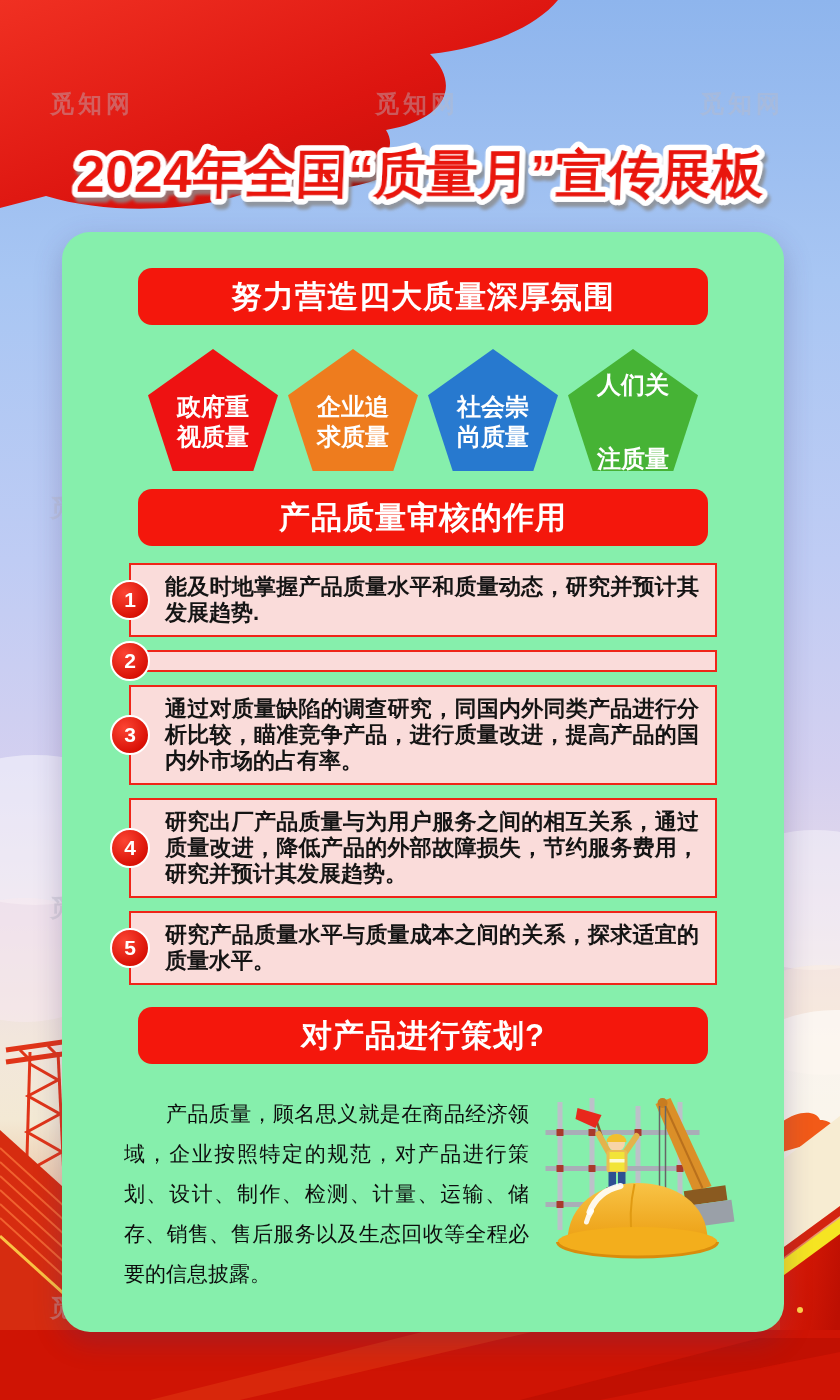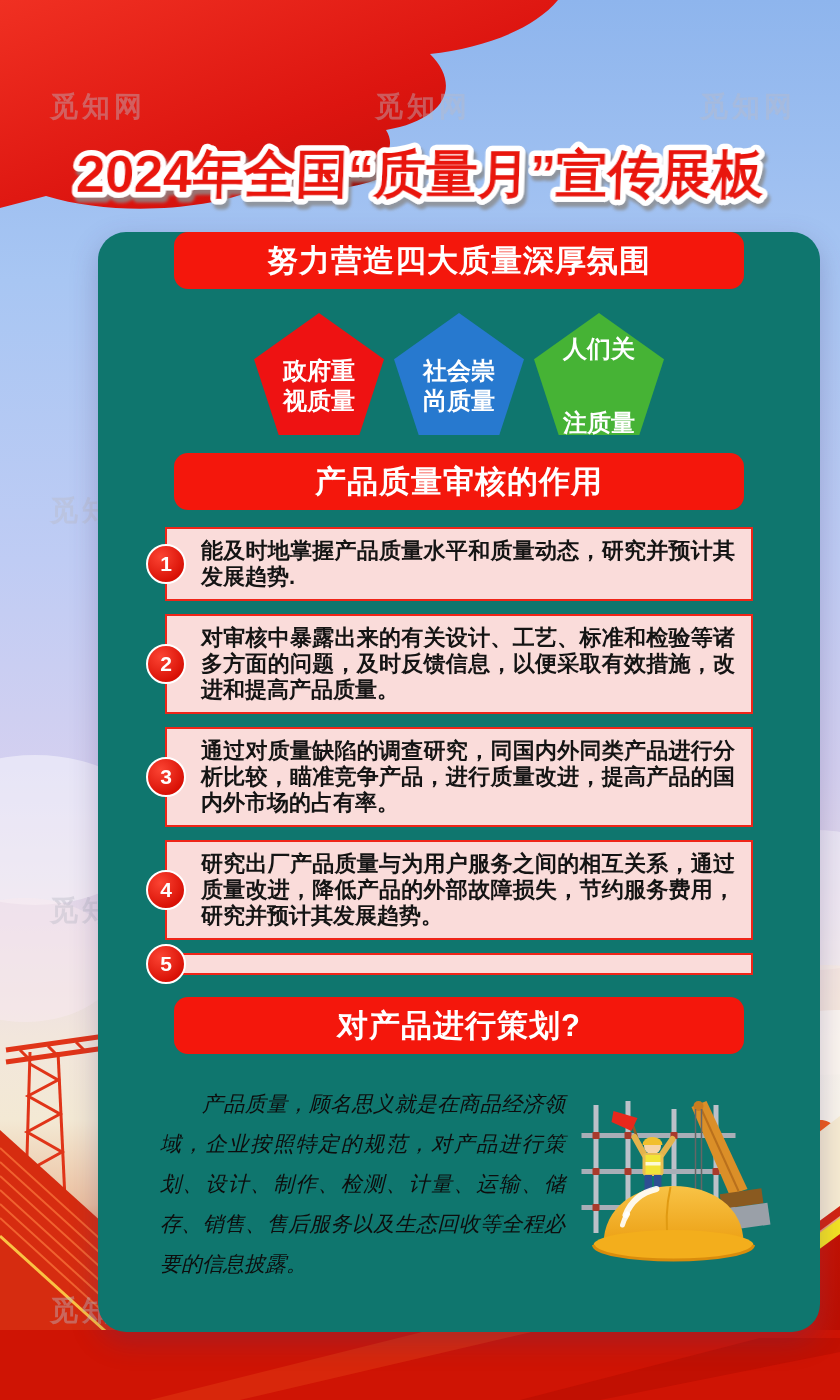--- a/index.html
+++ b/index.html
@@ -1,28 +1,28 @@
 <!DOCTYPE html>
 <html><head>
 <meta charset="utf-8">
 <style>
   html,body{margin:0;padding:0;}
   body{font-family:"Liberation Sans", sans-serif; background:#777;}
   .poster{position:relative;width:840px;height:1400px;overflow:hidden;background:#9cbcee;}
   svg.bg{position:absolute;left:0;top:0;display:block;}
   
-  .wm{position:absolute;font-size:28px;font-weight:bold;color:rgba(185,185,198,0.42);
+  .wm{position:absolute;font-size:24px;font-weight:bold;color:rgba(185,185,198,0.42);
       letter-spacing:4px;pointer-events:none;white-space:nowrap;}
   
   .title-svg{position:absolute;left:0;top:126px;transform:skewX(-2deg);}
   .title-svg text{font-family:"Liberation Sans", sans-serif;font-weight:900;}
   
-  .card{position:absolute;left:62px;top:232px;width:722px;height:1100px;background:#0f766e;
+  .card{position:absolute;left:62px;top:232px;width:722px;height:1100px;background:#86efac;
         border-radius:28px;box-shadow:0 10px 28px rgba(70,50,110,0.28);box-sizing:border-box;
-        margin-left:36px;}
+        padding-top:36px;}
   .banner{width:570px;height:57px;margin:0 auto;background:#f4170c;border-radius:14px;
           color:#ffffff;font-size:31px;font-weight:bold;letter-spacing:1px;
           display:flex;align-items:center;justify-content:center;}
   .banner.b2{margin-top:18px;}
   .banner.b3{margin-top:22px;}
   
   .pent-row{margin-top:24px;display:flex;justify-content:center;gap:10px;}
   .pent{width:130px;height:122px;clip-path:polygon(50% 0%,100% 38%,81% 100%,19% 100%,0% 38%);
         display:flex;flex-direction:column;align-items:center;justify-content:center;
         padding-top:24px;box-sizing:border-box;}
@@ -31,21 +31,21 @@
   .items{width:588px;margin:0 auto;}
   .item{position:relative;margin-top:13px;background:#fadcda;border:2px solid #ef2518;
         box-sizing:border-box;padding:9px 16px 9px 34px;}
   .item:first-child{margin-top:17px;}
   .item-text{font-size:22px;line-height:26px;color:#141414;font-weight:600;text-align:justify;}
   .item-num{position:absolute;left:-21px;top:50%;transform:translateY(-50%);
             width:36px;height:36px;border-radius:50%;border:2px solid #ffffff;
             background:radial-gradient(circle at 35% 30%, #fb4433, #d80f04 75%);
             color:#fff;font-size:21px;font-weight:bold;display:flex;align-items:center;justify-content:center;}
   
-  .bottom-row{margin-top:26px;display:flex;padding:0 44px 0 62px;align-items:center;font-style:italic;}
+  .bottom-row{margin-top:26px;display:flex;padding:0 44px 0 62px;align-items:flex-start;}
   .paragraph{flex:1;margin:0;font-size:21px;line-height:40px;color:#0d0d0d;font-weight:500;
              text-align:justify;text-indent:2em;padding-top:4px;}
   .illus{width:205px;height:178px;flex:0 0 auto;margin-left:6px;}
 </style>
 </head>
 <body>
 
 <div class="poster">
 
   <svg class="bg" width="840" height="1400" viewBox="0 0 840 1400">
@@ -156,51 +156,55 @@
 
   <div class="card">
 
     <div class="banner">努力营造四大质量深厚氛围</div>
 
     <div class="pent-row">
       <div class="pent" style="background-color: rgb(238, 18, 18);">
         <span>政府重</span>
         <span>视质量</span>
       </div>
+      <div class="pent" style="background-color: rgb(238, 124, 30);">
+        <span>企业追</span>
+        <span>求质量</span>
+      </div>
       <div class="pent" style="background-color: rgb(39, 121, 207);">
         <span>社会崇</span>
         <span>尚质量</span>
       </div>
       <div class="pent" style="background-color: rgb(70, 179, 53); gap: 44px;">
         <span>人们关</span>
         <span>注质量</span>
       </div>
     </div>
 
     <div class="banner b2">产品质量审核的作用</div>
 
     <div class="items">
       <div class="item">
         <div class="item-num">1</div>
         <div class="item-text">能及时地掌握产品质量水平和质量动态，研究并预计其发展趋势.</div>
       </div>
       <div class="item">
         <div class="item-num">2</div>
-        <div class="item-text">对审核中暴露出来的有关设计、工艺、标准和检验等诸多方面的问题，及时反馈信息，以便采取有效措施，改进和提高产品质量。</div>
       </div>
       <div class="item">
         <div class="item-num">3</div>
         <div class="item-text">通过对质量缺陷的调查研究，同国内外同类产品进行分析比较，瞄准竞争产品，进行质量改进，提高产品的国内外市场的占有率。</div>
       </div>
       <div class="item">
         <div class="item-num">4</div>
         <div class="item-text">研究出厂产品质量与为用户服务之间的相互关系，通过质量改进，降低产品的外部故障损失，节约服务费用，研究并预计其发展趋势。</div>
       </div>
       <div class="item">
         <div class="item-num">5</div>
+        <div class="item-text">研究产品质量水平与质量成本之间的关系，探求适宜的质量水平。</div>
       </div>
     </div>
 
     <div class="banner b3">对产品进行策划?</div>
 
     <div class="bottom-row">
       <p class="paragraph">产品质量，顾名思义就是在商品经济领域，企业按照特定的规范，对产品进行策划、设计、制作、检测、计量、运输、储存、销售、售后服务以及生态回收等全程必要的信息披露。</p>
 
       <svg class="illus" viewBox="0 0 200 178">
 

